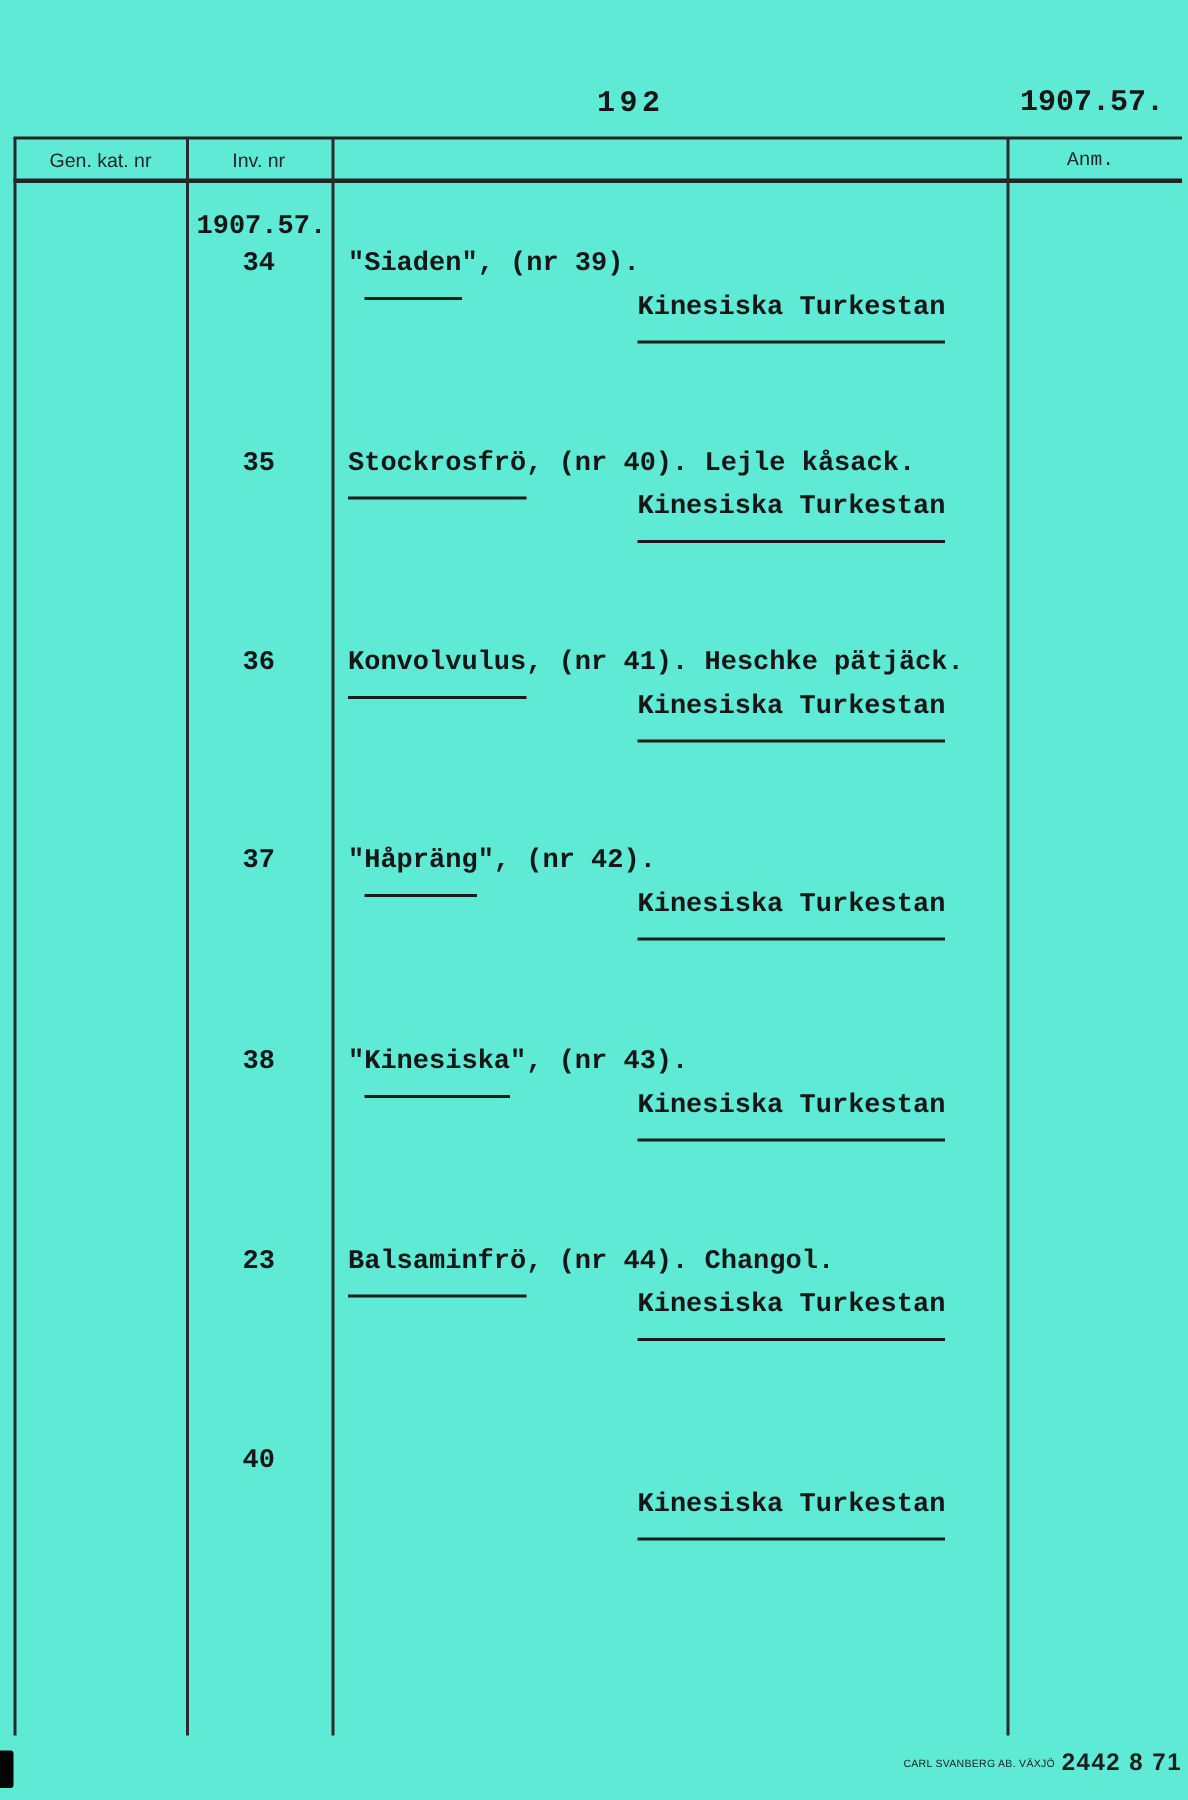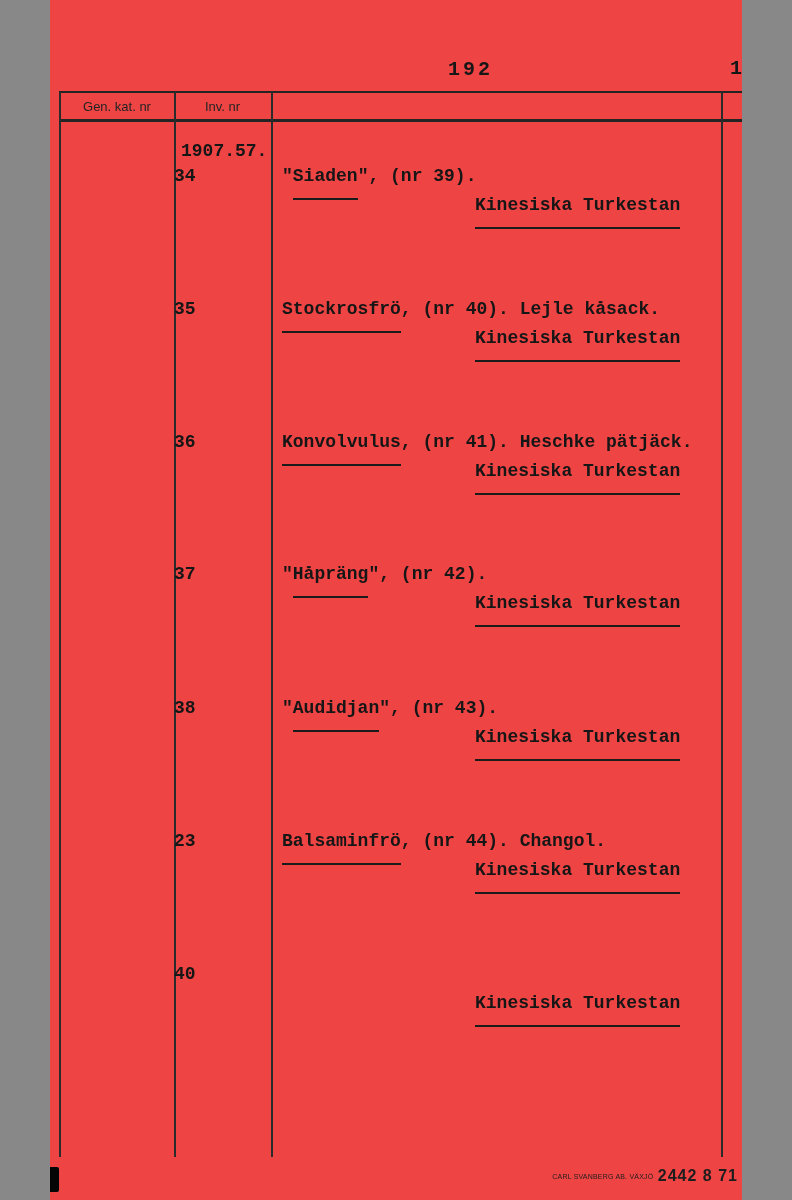--- a/index.html
+++ b/index.html
@@ -1,20 +1,20 @@
 <!DOCTYPE html>
 <html><head>
 <meta charset="utf-8">
 <style>
   html,body { margin:0; padding:0; background:#888; }
   .page {
     position:relative;
-    width:692px; height:1200px;
+    width:792px; height:1200px;
     margin:0 auto;
-    background:#ef4444;
+    background:#5eead4;
     overflow:hidden;
     color:#161616;
     font-family:"Liberation Mono","DejaVu Sans Mono",monospace;
   }
   
   .tw { font-weight:700; font-size:18px; white-space:nowrap; }
   .u  { border-bottom:2px solid #1b1b1b; padding-bottom:12px; }
 
   
   .page-number { position:absolute; top:58px; left:398px; font-size:20px; font-weight:700; letter-spacing:3px; }
@@ -32,21 +32,21 @@
 
   
   .hdr { position:absolute; top:99px; font-family:"Liberation Sans",sans-serif; font-size:13px; color:#242424; text-align:center; }
   .hdr.genkat { left:10px;  width:114px;text-align:center; }
   .hdr.invnr  { left:124px; width:97px; }
   .hdr.anm    { left:671px; width:112px;font-family:Liberation Mono, monospace; }
 
   .group-heading { position:absolute; top:141px; left:131px; }
 
   .entry { position:absolute; left:0; width:792px; height:60px; }
-  .entry .inv  { position:absolute; left:124px; top:0; width:97px; }
+  .entry .inv  { position:absolute; left:124px; top:0; width:97px; text-align:center; }
   .entry .line1{ position:absolute; left:232px; top:0; }
   .entry .loc  { position:absolute; left:425px; top:29px; }
 
   
   .printer { position:absolute; top:1167px; right:4px; font-family:"Liberation Sans",sans-serif; white-space:nowrap; color:#1d1d1d; }
   .printer .pname { font-size:7px; letter-spacing:0.2px; vertical-align:2px; }
   .printer .pcode { font-size:16px; font-weight:700; letter-spacing:1px; }
 
   
   .scan-blob { position:absolute; left:0; top:1167px; width:9px; height:25px; background:#050505; border-radius:0 2px 2px 0; }
@@ -91,21 +91,21 @@
   </div>
 
   <div class="entry" style="top:564px">
     <span class="inv tw">37</span>
     <div class="line1 tw"><span>"</span><span class="u">Håpräng</span><span>", (nr 42).</span></div>
     <div class="loc tw"><span class="u">Kinesiska Turkestan</span></div>
   </div>
 
   <div class="entry" style="top:698px">
     <span class="inv tw">38</span>
-    <div class="line1 tw"><span>"</span><span class="u">Audidjan</span><span>", (nr 43).</span></div>
+    <div class="line1 tw"><span>"</span><span class="u">Kinesiska</span><span>", (nr 43).</span></div>
     <div class="loc tw"><span class="u">Kinesiska Turkestan</span></div>
   </div>
 
   <div class="entry" style="top:831px">
     <span class="inv tw">23</span>
     <div class="line1 tw"><span></span><span class="u">Balsaminfrö</span><span>, (nr 44). Changol.</span></div>
     <div class="loc tw"><span class="u">Kinesiska Turkestan</span></div>
   </div>
 
   <div class="entry" style="top:964px">

